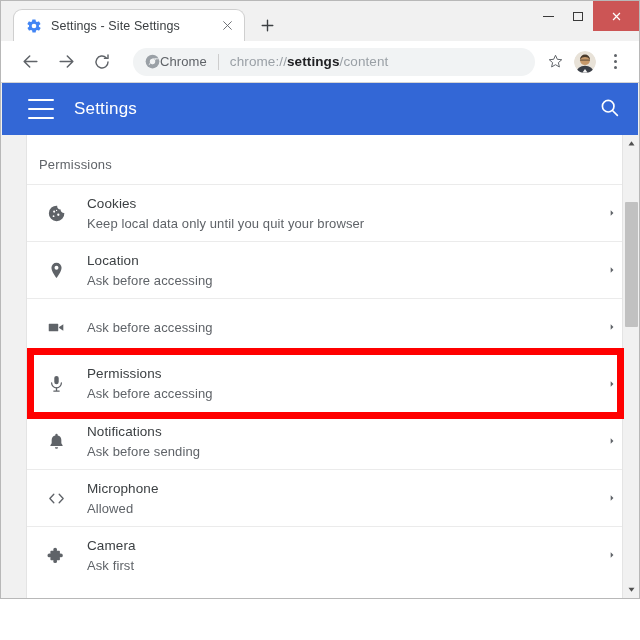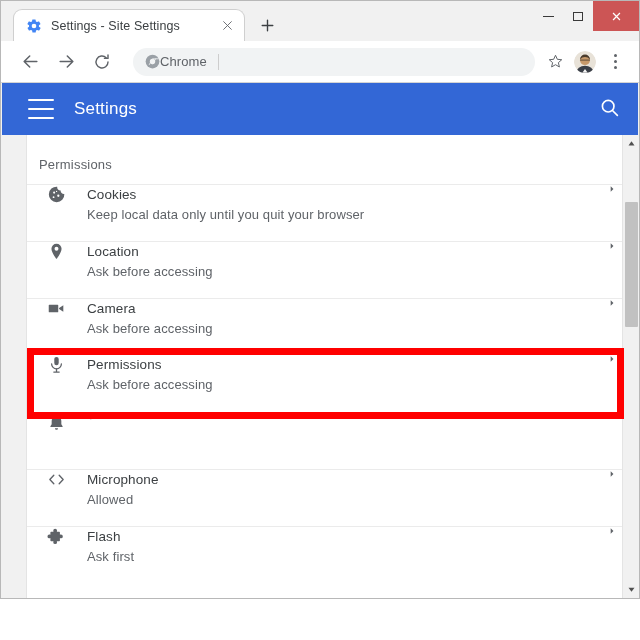--- a/index.html
+++ b/index.html
@@ -139,21 +139,21 @@
   }
   #cardinner { position: relative; }
 
   .section-title {
     font-size: 13px; color: #5f6368;
     padding: 22px 0 12px 12px;
     letter-spacing: .2px;
   }
 
   .row {
-    display: flex; align-items: flex-start;
+    display: flex; align-items: center;
     height: 57px; padding: 0 14px 0 6px;
     border-top: 1px solid #ebebeb;
     position: relative;
   }
   .row .ricon {
     width: 46px; flex: 0 0 46px;
     display: flex; align-items: center; justify-content: center;
     color: #5f6368;
   }
   .row .rtext { flex: 1 1 auto; min-width: 0; padding-left: 8px; }
@@ -248,20 +248,21 @@
     <div id="omnibox">
       <span class="chrome-chip">
         <svg viewBox="0 0 24 24" width="15" height="15" aria-hidden="true">
           <circle cx="12" cy="12" r="11" fill="#9aa0a6"></circle>
           <circle cx="12" cy="12" r="4.3" fill="#f1f3f4"></circle>
           <path d="M12 7.7 H22.2 M12 7.7 L6.6 17.4 M12 16.3 L17.4 7" stroke="#f1f3f4" stroke-width="1.3" fill="none"></path>
         </svg>
         <span class="chip-label">Chrome</span>
       </span>
       <span class="chip-sep"></span>
+      <span id="urltext">chrome://<b>settings</b>/content</span>
     </div>
 
     <span class="tbicon">
       <svg viewBox="0 0 24 24" width="17" height="17" aria-hidden="true">
         <path d="M12 3.2 l2.6 5.7 6.2.6 -4.7 4.1 1.4 6.1 -5.5-3.2 -5.5 3.2 1.4-6.1 -4.7-4.1 6.2-.6z" stroke="#5f6368" stroke-width="1.4" fill="none" stroke-linejoin="round"></path>
       </svg>
     </span>
     <span class="tbicon">
       <span class="avatar">
         <svg viewBox="0 0 24 24" width="22" height="22" aria-hidden="true">
@@ -342,21 +343,20 @@
             </span>
           </div>
           <div class="row">
             <span class="ricon">
               <svg viewBox="0 0 24 24" width="19" height="19">
                 <path fill="#5f6368" d="M3 7.2h10.4a.8.8 0 0 1 .8.8v8a.8.8 0 0 1-.8.8H3a.8.8 0 0 1-.8-.8V8a.8.8 0 0 1 .8-.8z"></path>
                 <path fill="#5f6368" d="M15.3 11.3 20.6 8v8l-5.3-3.3z"></path>
               </svg>
             </span>
             <span class="rtext">
-              <div class="rtitle">Camera</div>
               <div class="rsub">Ask before accessing</div>
             </span>
             <span class="rarrow">
               <svg viewBox="0 0 12 12" width="8" height="8">
                 <path d="M4 2 L8.2 6 L4 10z" fill="#5f6368"></path>
               </svg>
             </span>
           </div>
           <div class="row highlight">
             <span class="ricon">
@@ -376,20 +376,24 @@
               </svg>
             </span>
           </div>
           <div class="row">
             <span class="ricon">
               <svg viewBox="0 0 24 24" width="19" height="19">
                 <path fill="#5f6368" d="M12 2.2a1.5 1.5 0 0 1 1.5 1.5v.6a6 6 0 0 1 4.6 5.8v4l1.6 2.6a.6.6 0 0 1-.5.9H4.8a.6.6 0 0 1-.5-.9l1.6-2.6v-4a6 6 0 0 1 4.6-5.8v-.6A1.5 1.5 0 0 1 12 2.2z"></path>
                 <path fill="#5f6368" d="M10 19.2h4a2 2 0 0 1-4 0z"></path>
               </svg>
             </span>
+            <span class="rtext">
+              <div class="rtitle">Notifications</div>
+              <div class="rsub">Ask before sending</div>
+            </span>
             <span class="rarrow">
               <svg viewBox="0 0 12 12" width="8" height="8">
                 <path d="M4 2 L8.2 6 L4 10z" fill="#5f6368"></path>
               </svg>
             </span>
           </div>
           <div class="row">
             <span class="ricon">
               <svg viewBox="0 0 24 24" width="19" height="19">
                 <path d="M8.6 6.6 3.6 12l5 5.4M15.4 6.6 20.4 12l-5 5.4" stroke="#5f6368" stroke-width="1.7" fill="none" stroke-linecap="round" stroke-linejoin="round"></path>
@@ -405,21 +409,21 @@
               </svg>
             </span>
           </div>
           <div class="row">
             <span class="ricon">
               <svg viewBox="0 0 24 24" width="19" height="19">
                 <path fill="#5f6368" d="M10.3 2.2a2.4 2.4 0 0 1 2.4 2.4c0 .5-.15.9-.4 1.3h3.1a.9.9 0 0 1 .9.9v3.1c.4-.25.8-.4 1.3-.4a2.4 2.4 0 0 1 0 4.8c-.5 0-.9-.15-1.3-.4v3.1a.9.9 0 0 1-.9.9h-3.1c.25.4.4.8.4 1.3a2.4 2.4 0 1 1-4.8 0c0-.5.15-.9.4-1.3H5.2a.9.9 0 0 1-.9-.9v-3.1c-.4.25-.8.4-1.3.4a2.4 2.4 0 1 1 0-4.8c.5 0 .9.15 1.3.4V6.8a.9.9 0 0 1 .9-.9h3.1a2.35 2.35 0 0 1-.4-1.3 2.4 2.4 0 0 1 2.4-2.4z"></path>
               </svg>
             </span>
             <span class="rtext">
-              <div class="rtitle">Flash</div>
+              <div class="rtitle">Camera</div>
               <div class="rsub">Ask first</div>
             </span>
             <span class="rarrow">
               <svg viewBox="0 0 12 12" width="8" height="8">
                 <path d="M4 2 L8.2 6 L4 10z" fill="#5f6368"></path>
               </svg>
             </span>
           </div>
         </div>
     </div>

